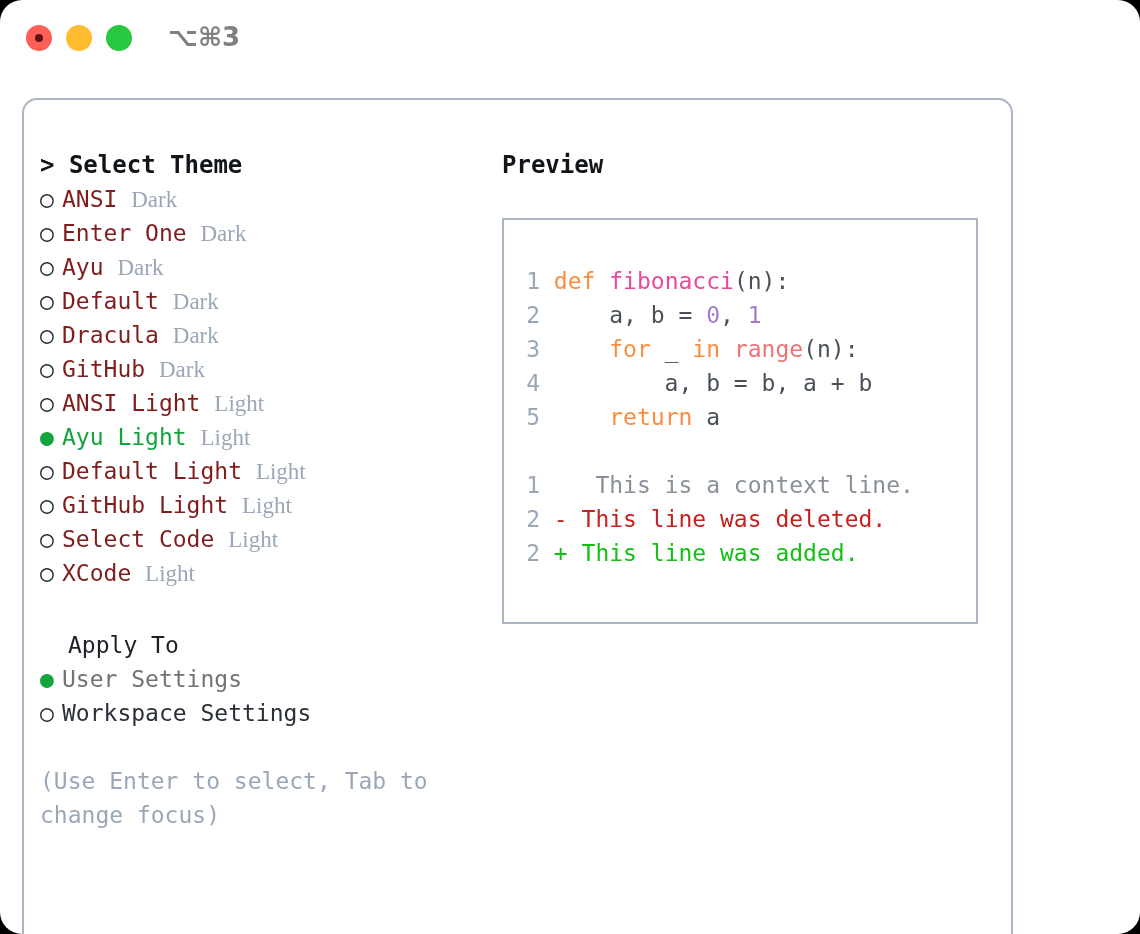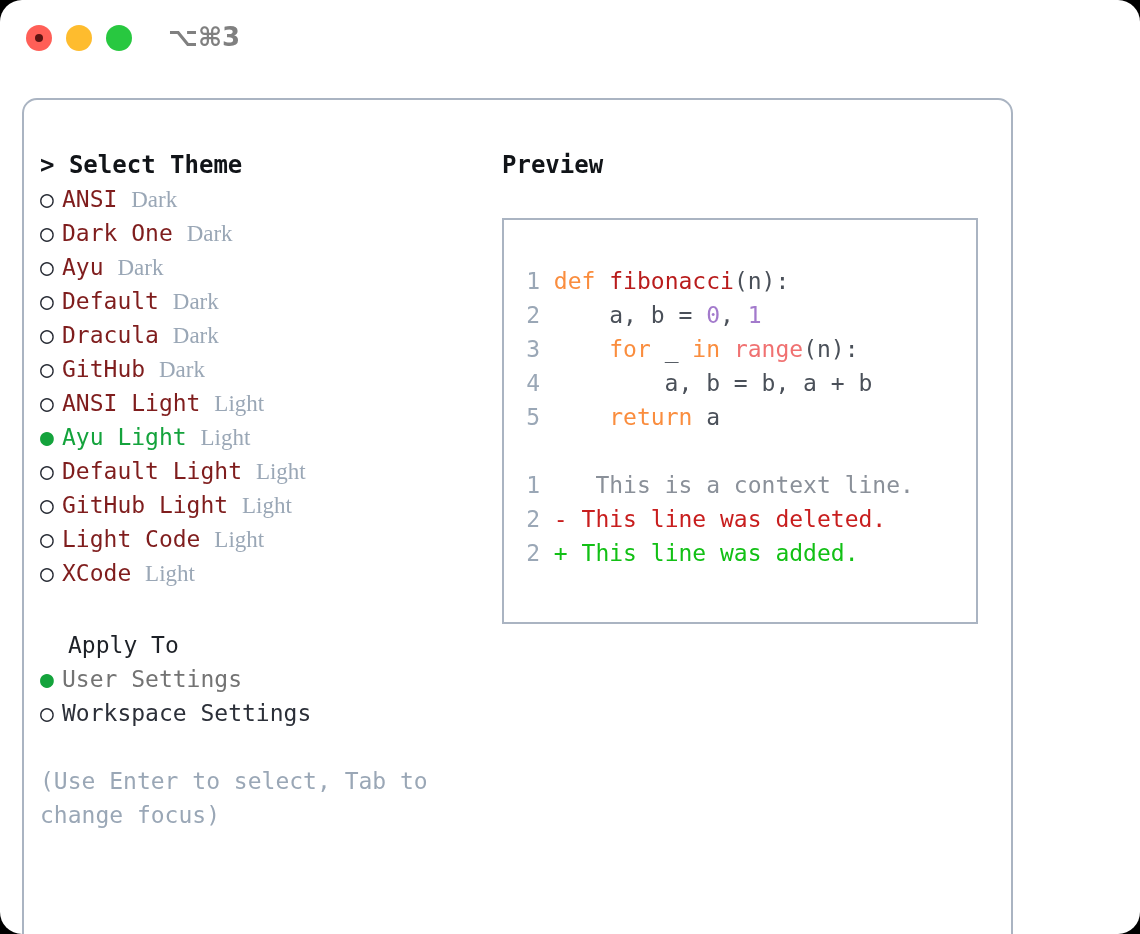--- a/index.html
+++ b/index.html
@@ -143,21 +143,21 @@
     line-height: 34px;
     white-space: pre;
   }
   .ln {
     display: inline-block;
     width: 22px;
     text-align: right;
     color: #9aa7b6;
   }
   .tok-kw   { color: #fa8d3e; }
-  .tok-fn   { color: #b91c1c; }
+  .tok-fn   { color: #ec4899; }
   .tok-num  { color: #a37acc; }
   .tok-call { color: #f07171; }
   .tok-plain{ color: #4a5059; }
   .tok-ctx  { color: #8a9099; }
   .tok-del  { color: #c81e1e; }
   .tok-add  { color: #12c015; }
   .blank-line { height: 34px; }
 </style>
 </head>
 <body>
@@ -171,30 +171,30 @@
     <div id="shortcut">⌥⌘3</div>
   </div>
 
   <div id="panel">
 
     <div id="left-col">
       <div class="row" id="select-theme-header">&gt; Select Theme</div>
 
       <div id="theme-list">
           <div class="row"><span class="marker">○</span><span class="theme-name">ANSI</span> <span class="theme-kind">Dark</span></div>
-          <div class="row"><span class="marker">○</span><span class="theme-name">Dark One</span> <span class="theme-kind">Dark</span></div>
+          <div class="row"><span class="marker">○</span><span class="theme-name">Enter One</span> <span class="theme-kind">Dark</span></div>
           <div class="row"><span class="marker">○</span><span class="theme-name">Ayu</span> <span class="theme-kind">Dark</span></div>
           <div class="row"><span class="marker">○</span><span class="theme-name">Default</span> <span class="theme-kind">Dark</span></div>
           <div class="row"><span class="marker">○</span><span class="theme-name">Dracula</span> <span class="theme-kind">Dark</span></div>
           <div class="row"><span class="marker">○</span><span class="theme-name">GitHub</span> <span class="theme-kind">Dark</span></div>
           <div class="row"><span class="marker">○</span><span class="theme-name">ANSI Light</span> <span class="theme-kind">Light</span></div>
           <div class="row"><span class="marker on">●</span><span class="theme-name sel">Ayu Light</span> <span class="theme-kind">Light</span></div>
           <div class="row"><span class="marker">○</span><span class="theme-name">Default Light</span> <span class="theme-kind">Light</span></div>
           <div class="row"><span class="marker">○</span><span class="theme-name">GitHub Light</span> <span class="theme-kind">Light</span></div>
-          <div class="row"><span class="marker">○</span><span class="theme-name">Light Code</span> <span class="theme-kind">Light</span></div>
+          <div class="row"><span class="marker">○</span><span class="theme-name">Select Code</span> <span class="theme-kind">Light</span></div>
           <div class="row"><span class="marker">○</span><span class="theme-name">XCode</span> <span class="theme-kind">Light</span></div>
         </div>
 
       <div id="apply-block">
         <div class="row" id="apply-header">Apply To</div>
         <div id="apply-list">
             <div class="row"><span class="marker on">●</span><span class="apply-name sel">User Settings</span></div>
             <div class="row"><span class="marker">○</span><span class="apply-name">Workspace Settings</span></div>
           </div>
       </div>

